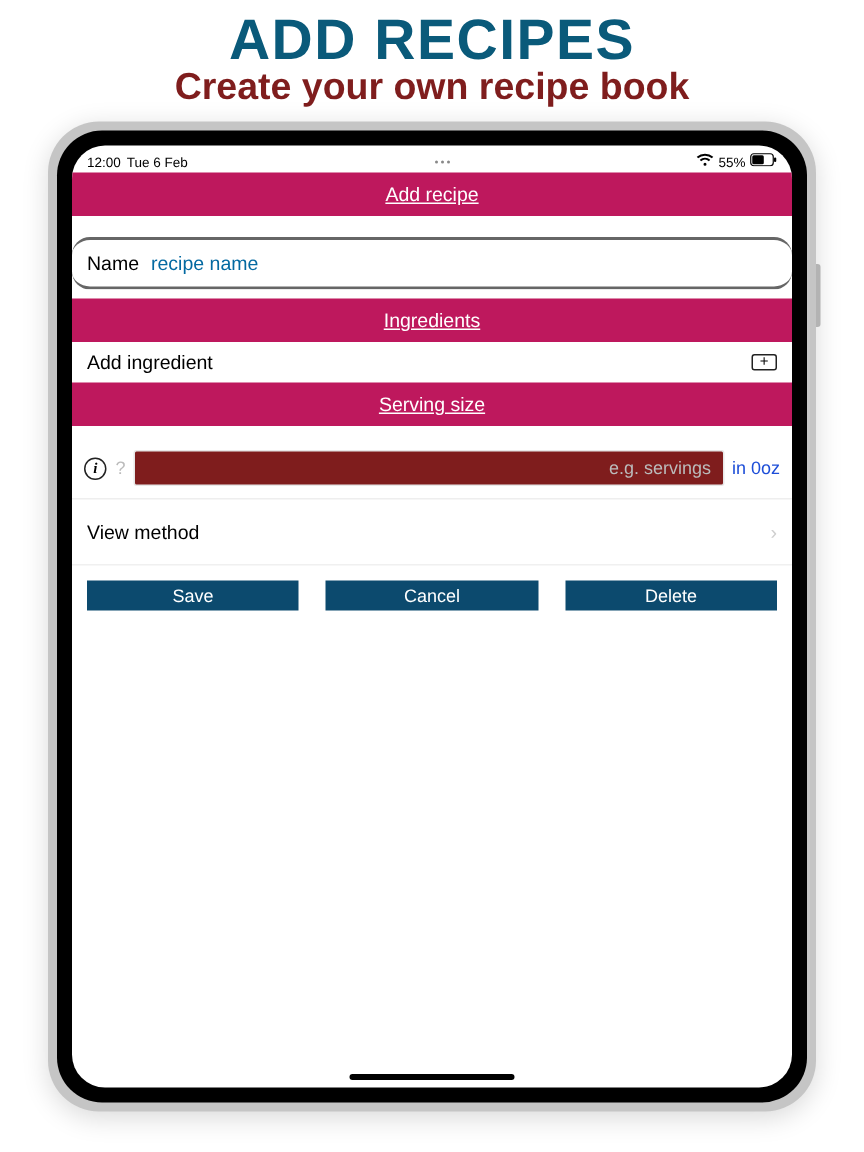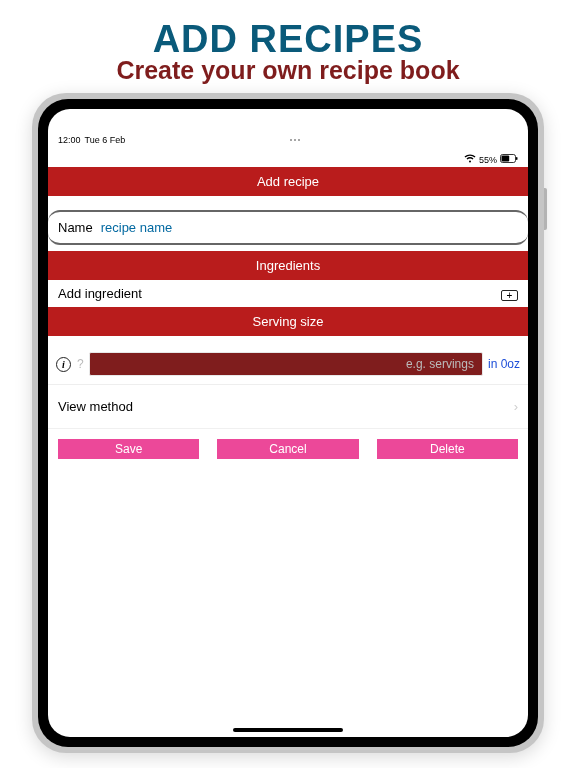--- a/index.html
+++ b/index.html
@@ -4,21 +4,21 @@
   <style>
     * { margin: 0; padding: 0; box-sizing: border-box; font-family: -apple-system, BlinkMacSystemFont, "Segoe UI", Helvetica, Arial, sans-serif; }
     body {
       width: 576px;
       height: 768px;
       background: #fff;
       overflow: hidden;
     }
     .promo-header {
       text-align: center;
-      padding: 20px 0 6px;
+      padding: 8px 0 6px;
       line-height: 1.05;
     }
     .promo-title {
       font-size: 38px;
       font-weight: 800;
       color: #0a5a7a;
       letter-spacing: 1px;
     }
     .promo-subtitle {
       font-size: 25px;
@@ -56,28 +56,29 @@
       display: flex;
       justify-content: space-between;
       align-items: center;
       padding: 5px 10px 2px;
       font-size: 9px;
       color: #000;
     }
     .status-left { display: flex; align-items: center; gap: 4px; }
     .status-center { display:flex; gap:2px; }
     .status-center .dot { width:2px; height:2px; background:#888; border-radius:50%; }
-    .status-right { display: flex; align-items: center; gap: 3px; margin-top: 40px; }
+    .status-right { display: flex; align-items: center; gap: 3px; }
     .section-header {
-      background: #b91c1c;
+      background: #be185d;
       color: #fff;
       text-align: center;
       padding: 7px 0;
       font-size: 13px;
       font-weight: 400;
+      text-decoration: underline;
     }
     .row {
       display: flex;
       align-items: center;
       padding: 8px 10px;
       font-size: 13px;
       color: #000;
     }
     .row-border {
       border-top: 2px solid #666;
@@ -87,21 +88,21 @@
     .label {
       margin-right: 8px;
     }
     .placeholder {
       color: #0369a1;
       flex: 1;
     }
     .add-ing-row {
       display: flex;
       justify-content: space-between;
-      align-items: flex-end;
+      align-items: center;
       padding: 6px 10px;
       font-size: 13px;
     }
     .add-icon {
       width: 17px; height: 11px;
       border: 1px solid #222;
       border-radius: 2px;
       display:flex; align-items:center; justify-content:center;
       font-size:10px; line-height:1;
     }
@@ -139,21 +140,21 @@
     }
     .chevron { color:#cfcfcf; font-size:13px; }
     .button-row {
       display:flex;
       justify-content: space-around;
       padding: 10px 10px;
       gap: 18px;
     }
     .btn {
       flex:1;
-      background:#ec4899;
+      background:#0c4a6e;
       color:#fff;
       text-align:center;
       padding:3px 0;
       font-size:12px;
       border:none;
       cursor:pointer;
     }
     .content-spacer { flex:1; }
     .home-indicator {
       width: 110px;

